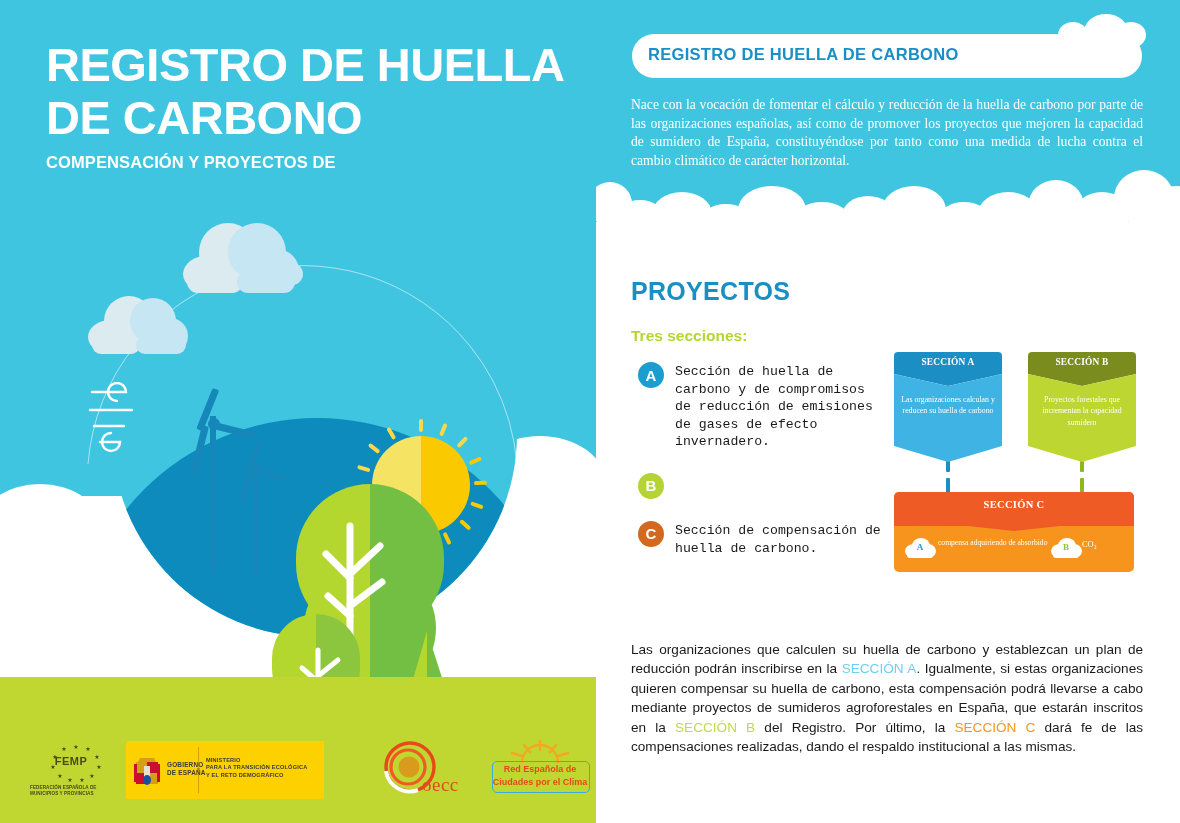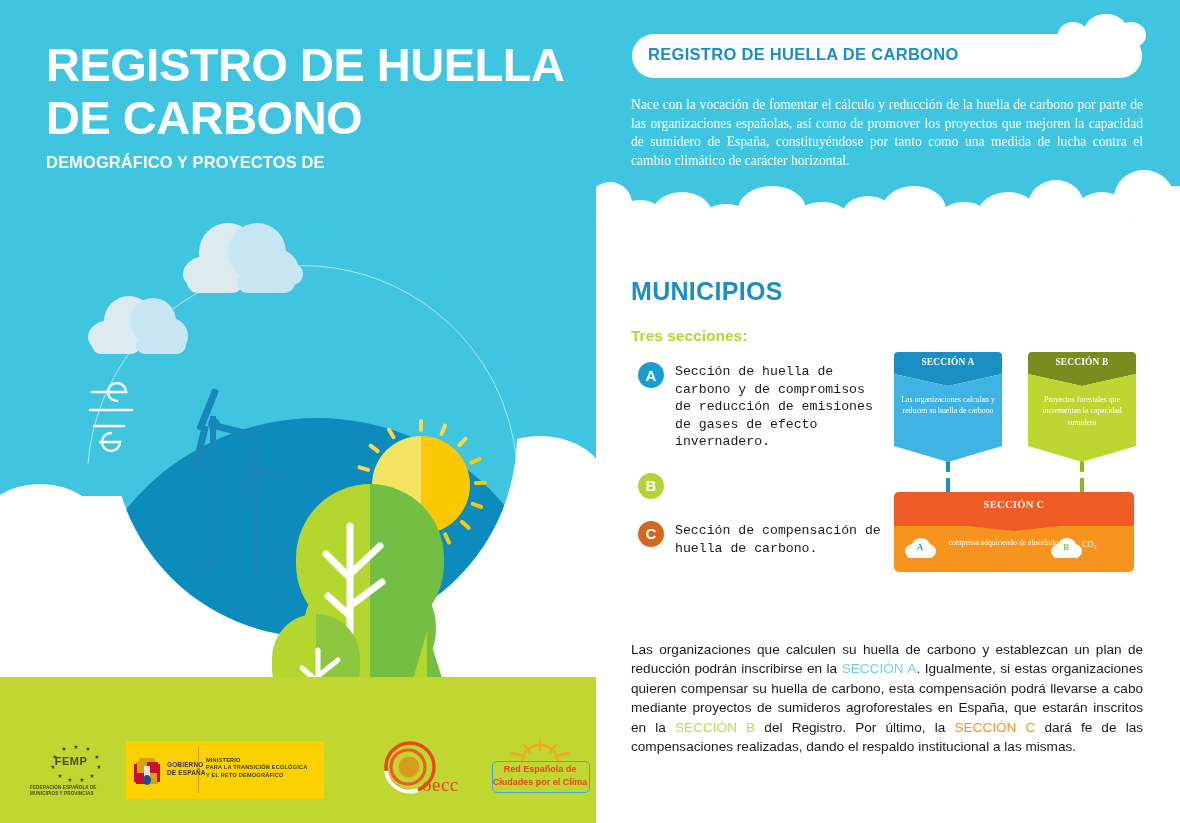--- a/index.html
+++ b/index.html
@@ -97,38 +97,38 @@
 
   .connector{position:absolute;width:4px;}
   .seg{position:absolute;width:4px;border-radius:1px;}
 
   .secC{position:absolute;left:0;top:140px;width:240px;height:80px;border-radius:5px;overflow:hidden;background:#f7941e;}
   .secC-top{position:absolute;left:0;top:0;width:240px;height:34px;background:#ef5b25;}
   .secC-lbl{position:absolute;left:0;top:7px;width:240px;text-align:center;color:#fff;font-size:10.5px;font-weight:bold;font-family:"Liberation Serif",serif;letter-spacing:0.3px;}
   .secC-row{position:absolute;left:0;top:44px;width:240px;height:34px;}
   .mini-cloud{position:absolute;width:32px;height:20px;}
   .mini-lbl{position:absolute;width:32px;top:4px;text-align:center;font-size:9px;font-weight:bold;font-family:"Liberation Serif",serif;z-index:3;}
-  .secC-mid{position:absolute;left:44px;top:2px;width:120px;text-align:right;color:#fff;font-size:7.6px;line-height:10.5px;font-family:"Liberation Serif",serif;}
+  .secC-mid{position:absolute;left:44px;top:2px;width:120px;text-align:left;color:#fff;font-size:7.6px;line-height:10.5px;font-family:"Liberation Serif",serif;}
   .secC-co2{position:absolute;left:188px;top:4px;color:#fff;font-size:8.4px;font-family:"Liberation Serif",serif;}
 
   .bottom-text{position:absolute;left:35px;top:640px;width:512px;font-size:13.6px;line-height:19.4px;text-align:justify;color:#1a1a1a;font-family:Liberation Sans, sans-serif;}
   .hl-a{color:#6ecff0;font-weight:normal;}
   .hl-b{color:#c3d94e;font-weight:normal;}
   .hl-c{color:#f7941e;font-weight:normal;}
 </style>
 </head>
 <body>
 
 <div class="page">
 
   <div class="left-panel">
 
     <div class="left-title">REGISTRO DE HUELLA DE CARBONO</div>
     <div class="left-sub">
-      <div>DEMOGRÁFICO Y PROYECTOS DE</div>
+      <div>COMPENSACIÓN Y PROYECTOS DE</div>
     </div>
 
     <div class="scene">
       <div class="scene-white"></div>
       <div class="scene-top-blue"></div>
 
       <svg width="596" height="627" style="position:absolute;left:0;top:0;">
         <g fill="#ffffff">
           <ellipse cx="40" cy="330" rx="60" ry="42"></ellipse>
           <ellipse cx="96" cy="348" rx="52" ry="36"></ellipse>
@@ -353,21 +353,21 @@
     </svg>
 
     <div class="header-pill"></div>
     <div class="header-bump" style="left:488px;top:14px;width:44px;height:36px;"></div>
     <div class="header-bump" style="left:520px;top:22px;width:30px;height:26px;"></div>
     <div class="header-bump" style="left:462px;top:22px;width:30px;height:26px;"></div>
     <div class="header-text">REGISTRO DE HUELLA DE CARBONO</div>
 
     <div class="intro-text">Nace con la vocación de fomentar el cálculo y reducción de la huella de carbono por parte de las organizaciones españolas, así como de promover los proyectos que mejoren la capacidad de sumidero de España, constituyéndose por tanto como una medida de lucha contra el cambio climático de carácter horizontal.</div>
 
-    <div class="estructura">MUNICIPIOS</div>
+    <div class="estructura">PROYECTOS</div>
     <div class="tres">Tres secciones:</div>
 
     <div class="sec-list">
       <div class="sec-item">
         <div class="sec-badge" style="background:#1a9ed0;">A</div>
         <div class="sec-text">Sección de huella de carbono y de compromisos de reducción de emisiones de gases de efecto invernadero.</div>
       </div>
       <div class="sec-item" style="margin-top:22px;">
         <div class="sec-badge" style="background:#b5d334;">B</div>
       </div>

